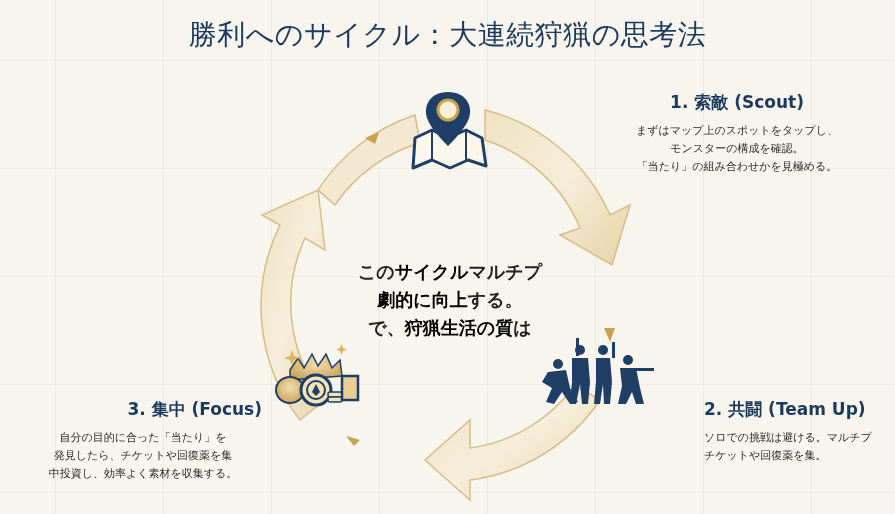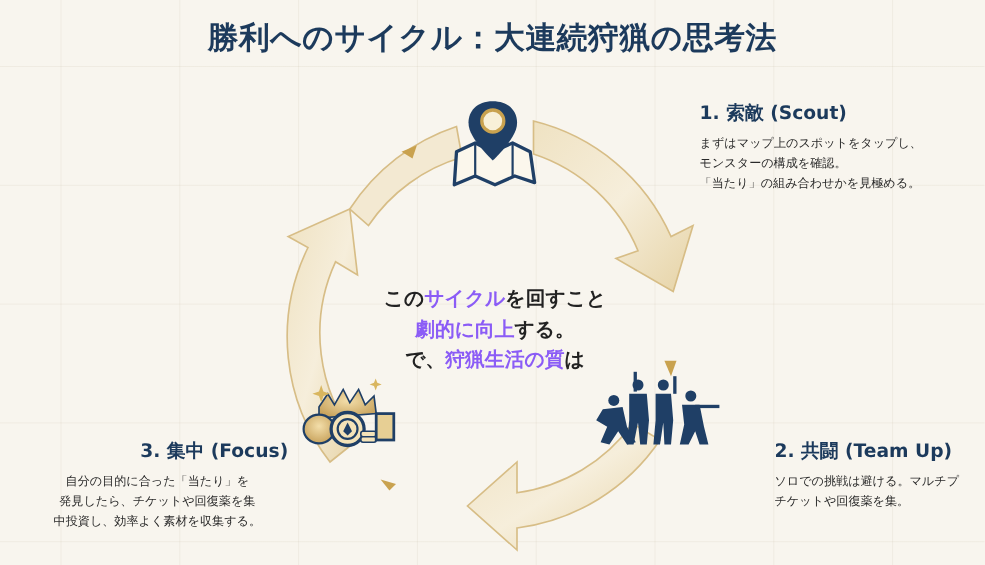--- a/index.html
+++ b/index.html
@@ -8,40 +8,40 @@
     background-color: #f8f5ee;
     background-image:
       linear-gradient(to right, rgba(200,190,170,0.18) 1px, transparent 1px),
       linear-gradient(to bottom, rgba(200,190,170,0.18) 1px, transparent 1px);
     background-size: 108px 108px;
     background-position: 55px 60px;
     font-family: "DejaVu Sans", "Liberation Sans", sans-serif;
   }
   .title {
     position: absolute; left: 0; right: 0; top: 16px;
-    text-align: center; font-size: 28px; font-weight: bold;
+    text-align: center; font-size: 28px; font-weight: normal;
     color: #1c3a5c; letter-spacing: 0.5px;
   }
   .cycle-svg { position: absolute; left: 0; top: 0; }
   .step { position: absolute; color: #2a2a2a; }
   .step h3 {
     margin: 0 0 8px 0; font-size: 17px; font-weight: bold; color: #1c3a5c;
   }
   .step p { margin: 0; font-size: 11px; line-height: 18px; }
   .step p span { display: block; }
-  .step-1 { left: 636px; top: 91px; text-align: left; }
+  .step-1 { left: 636px; top: 91px; text-align: center; }
   .step-2 { left: 657px; top: 398px; text-align: left; margin-left: 47px; }
   .step-3 { left: 0; width: 262px; top: 398px; text-align: right; }
   .step-3 p { text-align: center; padding-left: 24px; }
   .center-text {
     position: absolute; left: 330px; width: 240px; top: 258px;
     text-align: center; font-size: 18px; font-weight: bold; line-height: 28px;
     color: #222;
   }
-  .center-text .gold { color: #8b5cf6; }
+  .center-text .gold { color: #000000; }
 </style>
 </head>
 <body>
 
 <div class="title">勝利へのサイクル：大連続狩猟の思考法</div>
 
 <svg class="cycle-svg" width="895" height="514" viewBox="0 0 895 514">
   <defs>
     <linearGradient id="ringGrad" x1="0" y1="0" x2="1" y2="1">
       <stop offset="0" stop-color="#efe2c2"></stop>
@@ -127,16 +127,16 @@
 <div class="step step-3">
   <h3>3. 集中 (Focus)</h3>
   <p>
     <span>自分の目的に合った「当たり」を</span>
     <span>発見したら、チケットや回復薬を集</span>
     <span>中投資し、効率よく素材を収集する。</span>
   </p>
 </div>
 
 <div class="center-text">
-  <div><span>この</span><span class="gold">サイクル</span><span>を回すこと</span></div>
+  <div><span>この</span><span class="gold">サイクル</span><span>マルチプ</span></div>
   <div><span class="gold">劇的に向上</span><span>する。</span></div>
   <div><span>で、</span><span class="gold">狩猟生活の質</span><span>は</span></div>
 </div>
 
 </body></html>

